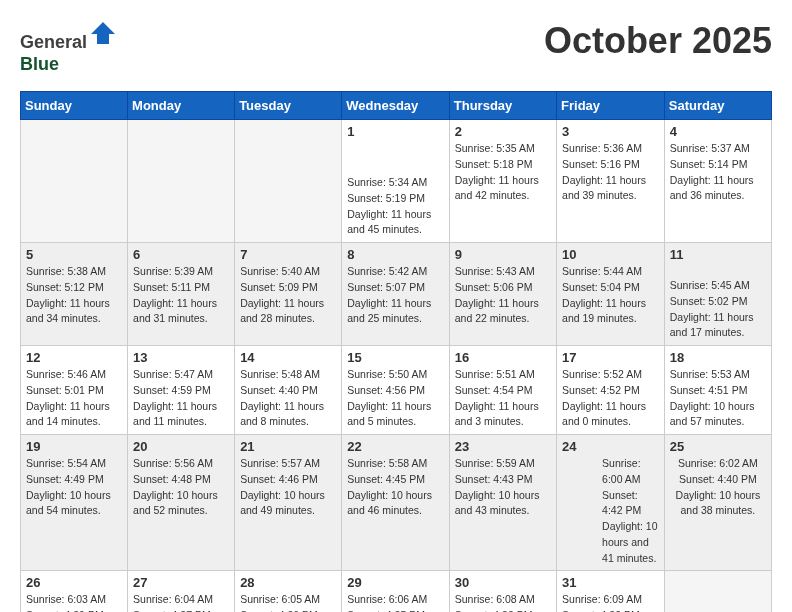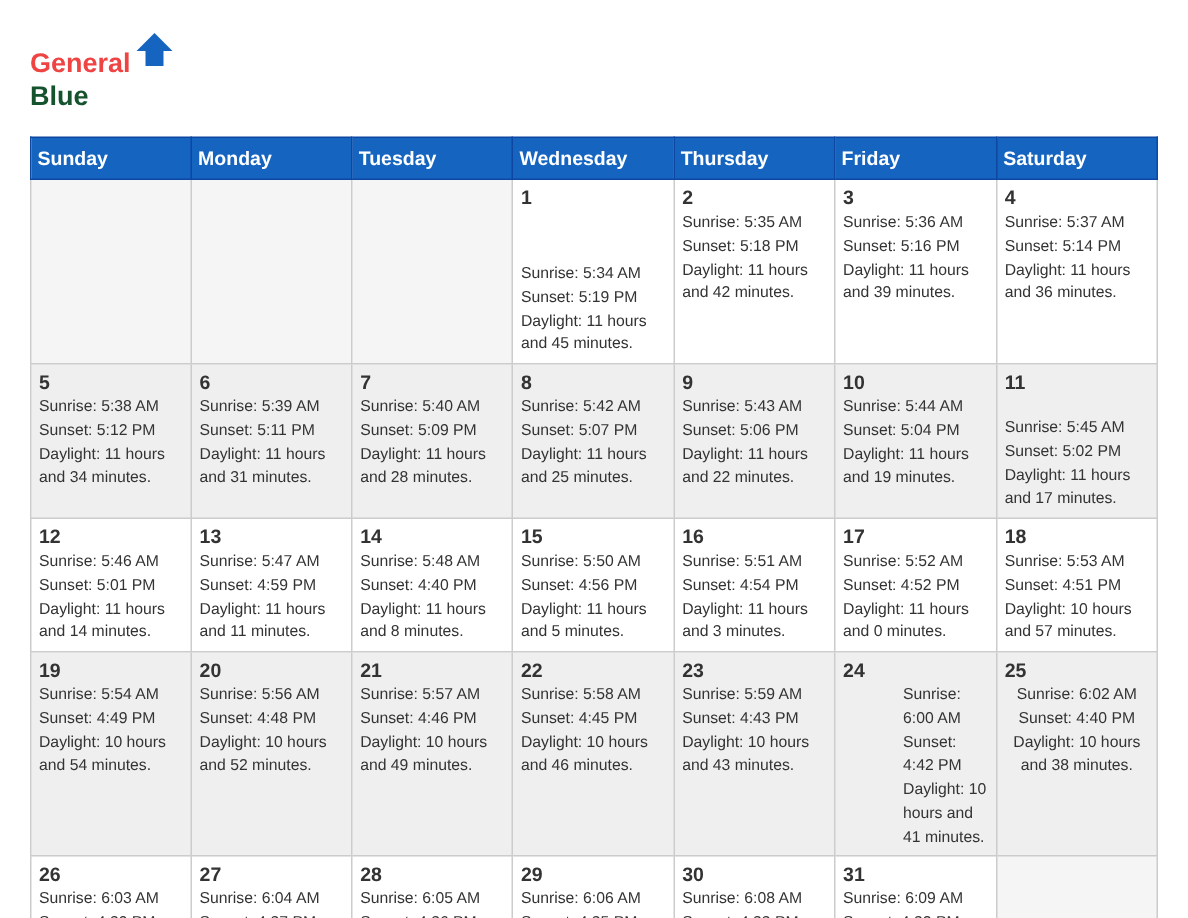--- a/index.html
+++ b/index.html
@@ -18,21 +18,21 @@
     }
     .logo {
       display: flex;
       align-items: center;
     }
     .logo-text {
       font-size: 18px;
       font-weight: bold;
       line-height: 1.2;
     }
-    .logo-general { color: #ef4444; }
+    .logo-general { color: #404040; }
     .logo-blue { color: #14532d; }
     .logo-icon {
       width: 28px;
       height: 28px;
       margin-left: 2px;
     }
     .title-block {
       text-align: right;
     }
     .month-title {
@@ -96,20 +96,21 @@
         <span class="logo-general">General</span><svg class="logo-icon" viewBox="0 0 28 28">
             <polygon points="14,2 26,14 20,14 20,24 8,24 8,14 2,14" fill="#1565c0"></polygon>
           </svg>
       </div>
       <div class="logo-text">
         <span class="logo-blue">Blue</span>
       </div>
     </div>
   </div>
   <div class="title-block">
+    <div class="month-title">October 2025</div>
   </div>
 </div>
 
 <table class="calendar">
   <thead>
     <tr id="header-row">
         <th>Sunday</th>
         <th>Monday</th>
         <th>Tuesday</th>
         <th>Wednesday</th>

